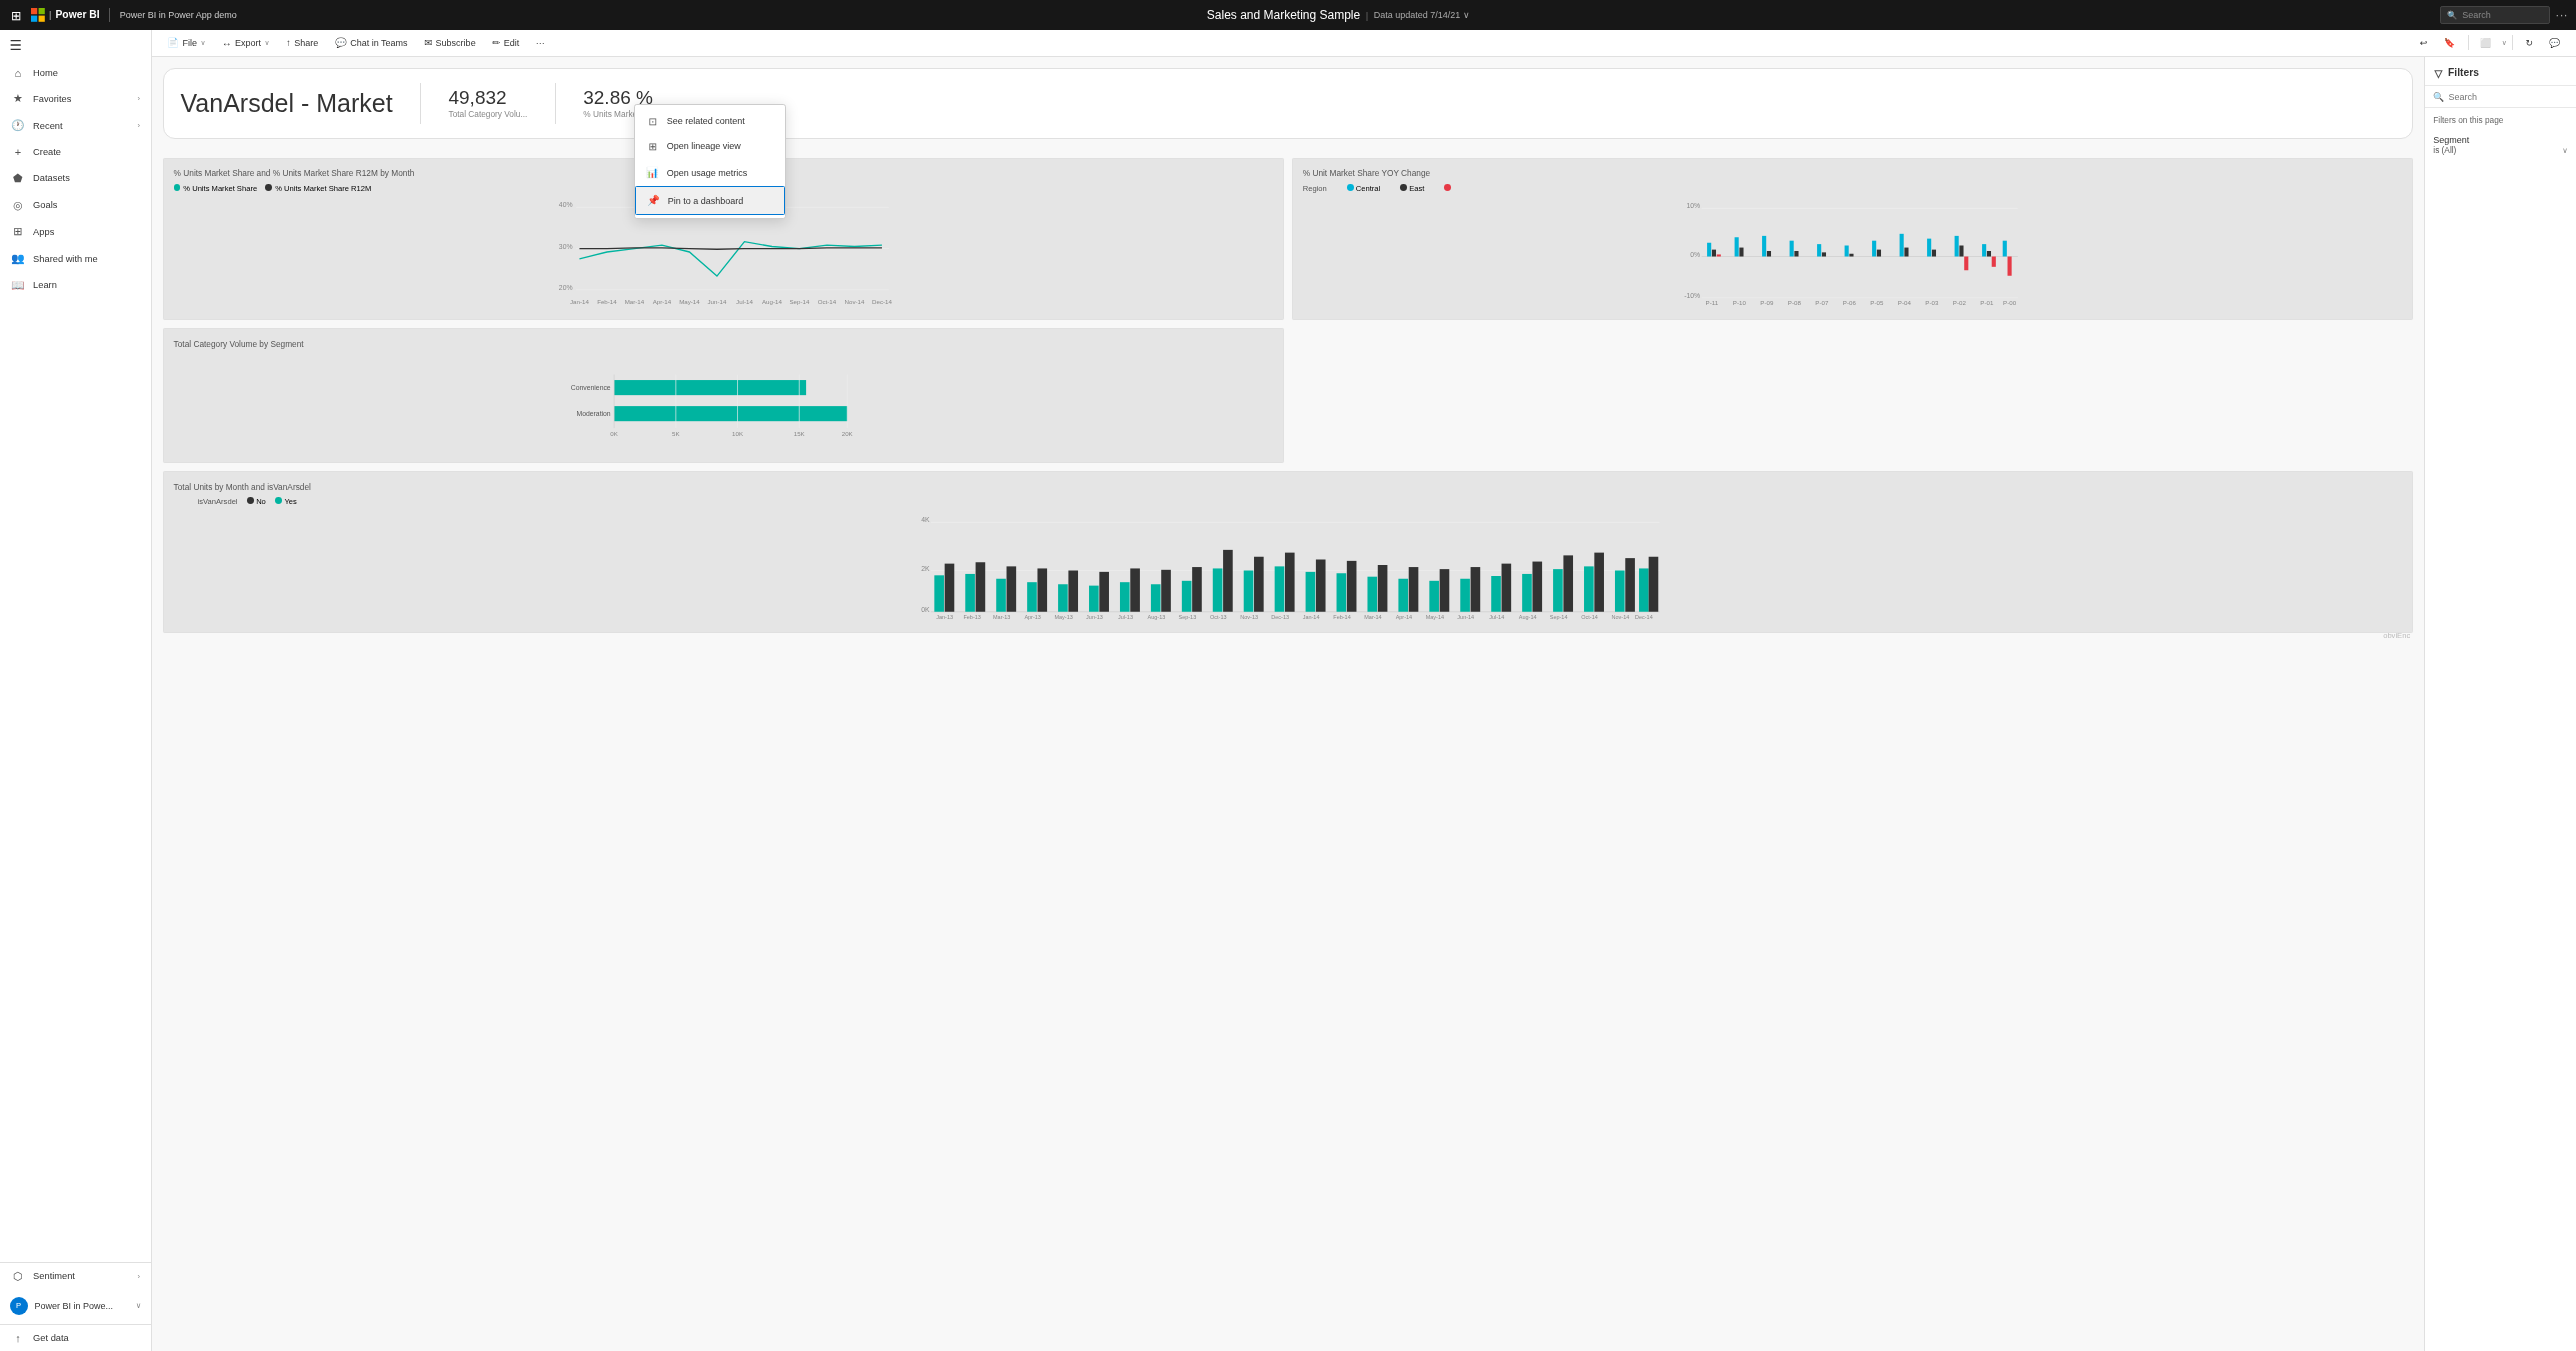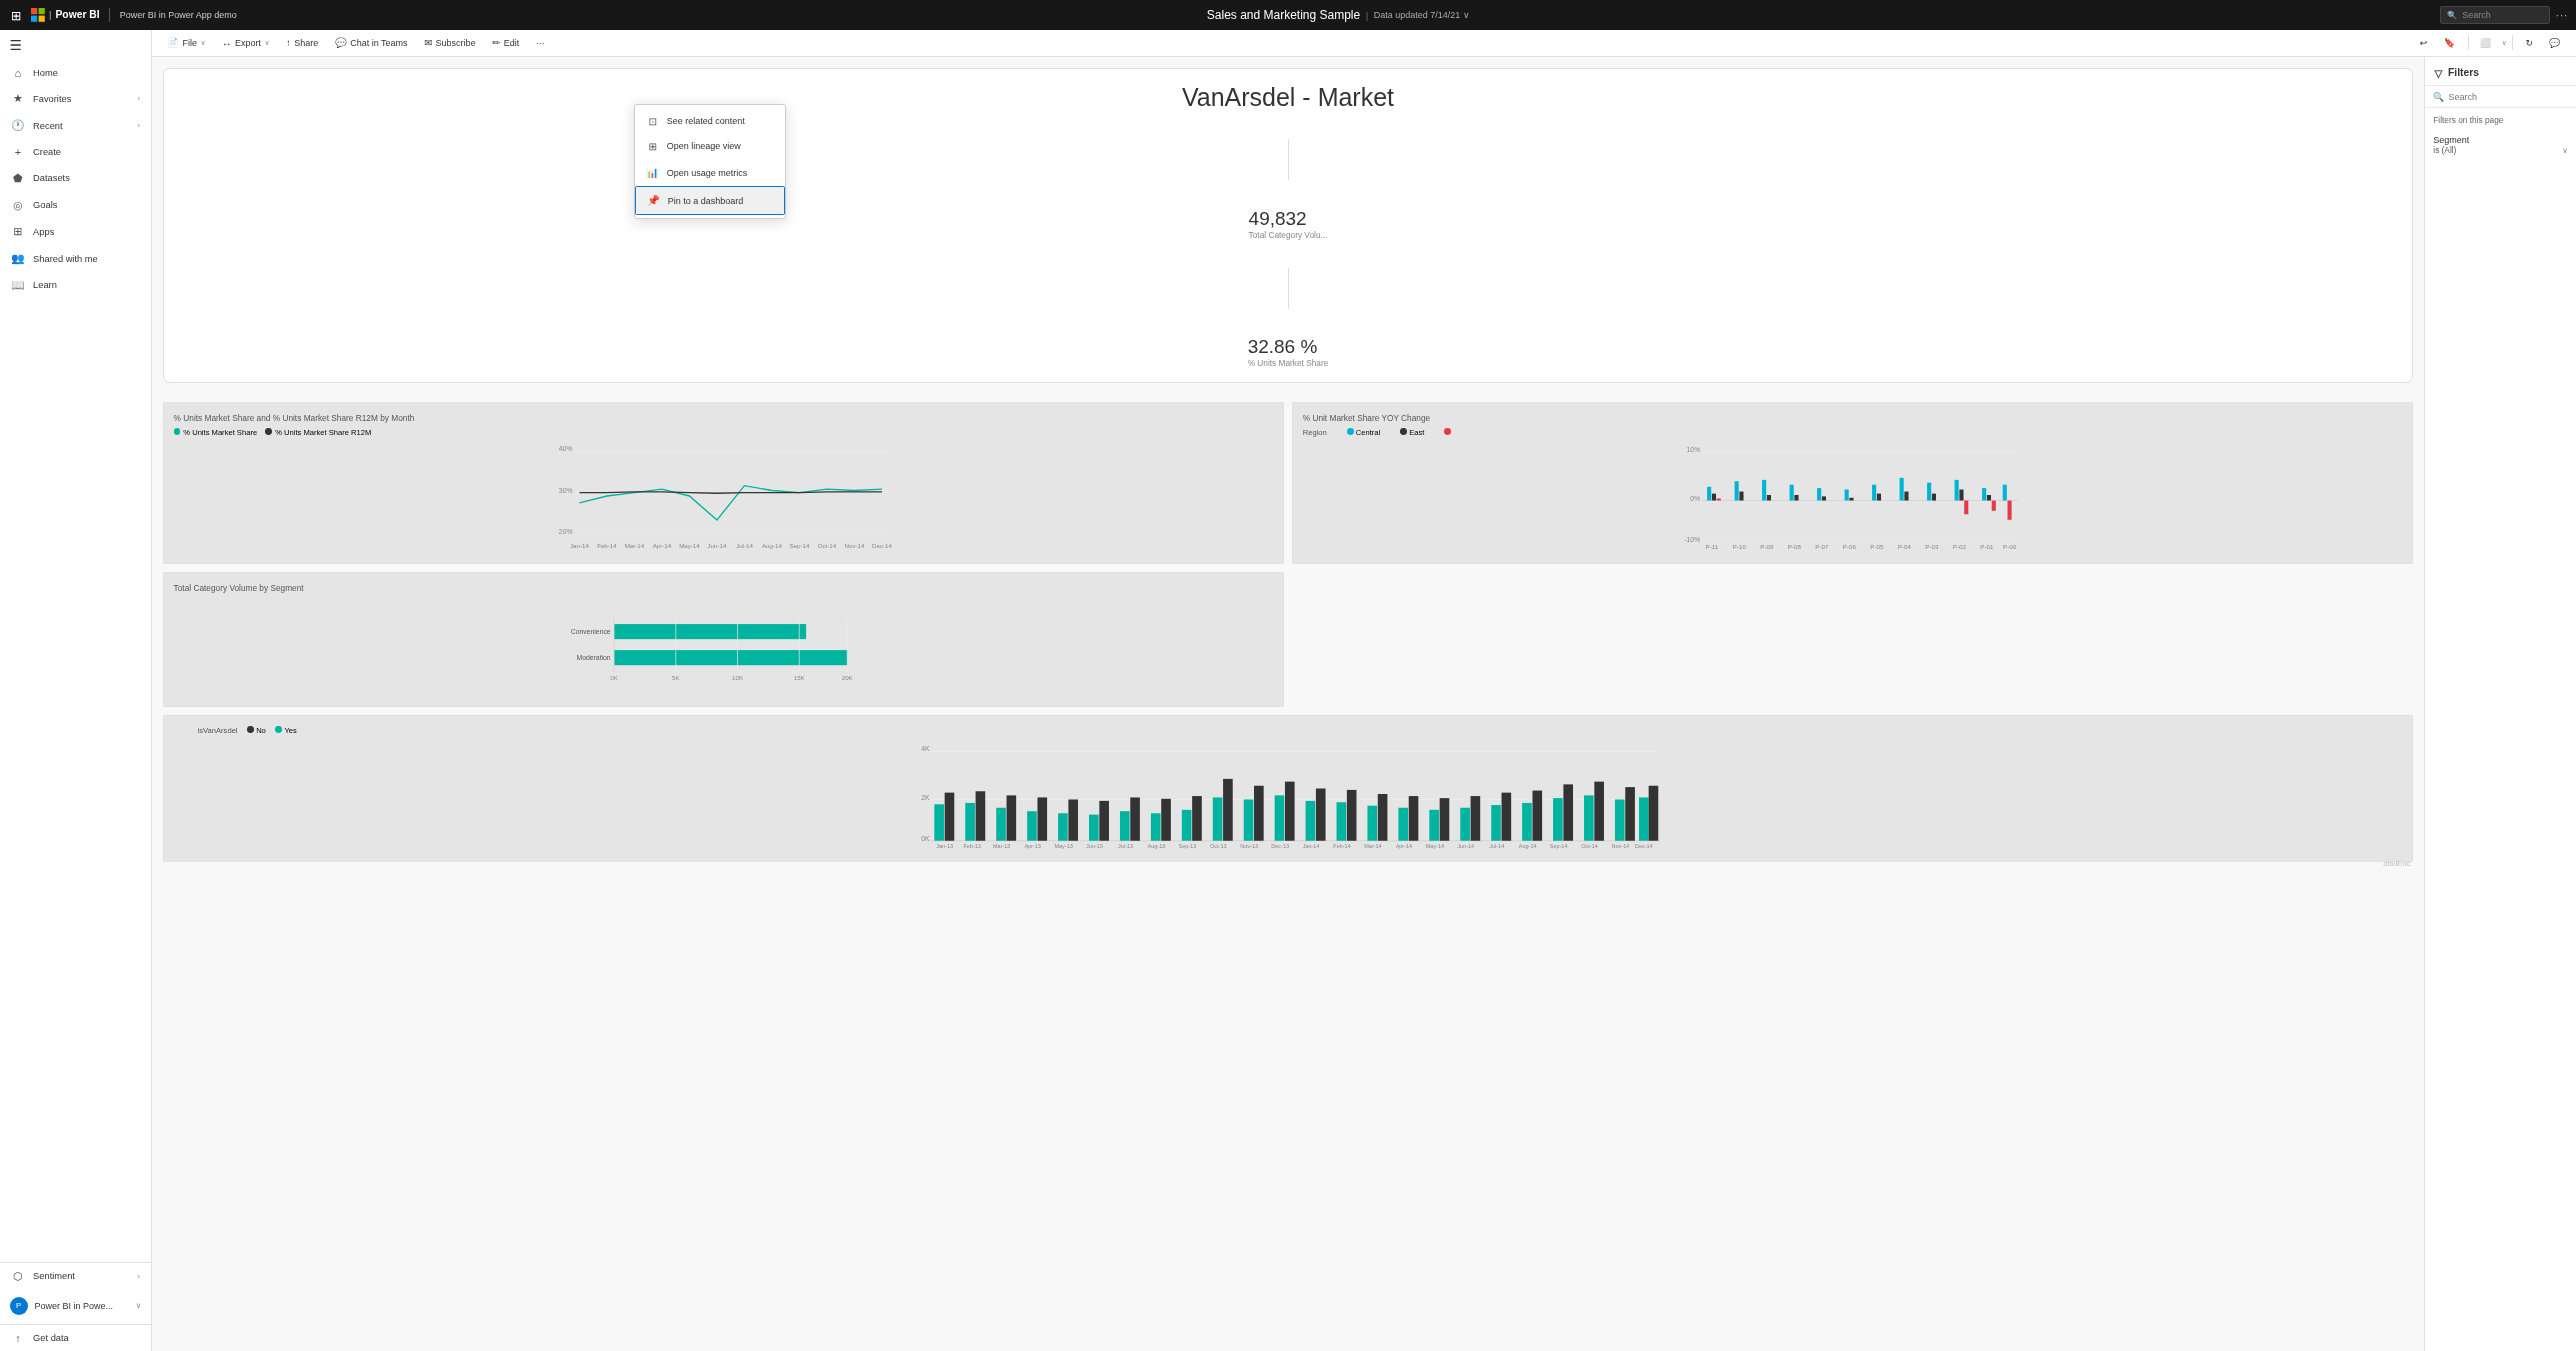--- a/index.html
+++ b/index.html
@@ -230,22 +230,21 @@
 
     
     .hero-card {
       background: #fff;
       border: 0.7px solid #e0e0e0;
       padding: 13.8px 16.5px;
       margin-bottom: 11px;
       display: flex;
       align-items: center;
       gap: 27.6px;
-      border-radius: 7px;
-      flex-direction: column;
+      border-radius: 12px;
     }
     .hero-title { font-size: 25px; font-weight: 300; color: #333; }
     .hero-metric { }
     .hero-metric .value { font-size: 19px; font-weight: 400; color: #333; }
     .hero-metric .label { font-size: 8.3px; color: #888; }
     
     
     svg text { font-family: 'Segoe UI', Arial, sans-serif; }
 
     .report-main {
@@ -546,20 +545,21 @@
                 <line x1="90" y1="30" x2="90" y2="108" stroke="#ccc" stroke-width="1"></line>
                 <line x1="180" y1="30" x2="180" y2="108" stroke="#eee" stroke-width="1"></line>
                 <line x1="270" y1="30" x2="270" y2="108" stroke="#eee" stroke-width="1"></line>
                 <line x1="360" y1="30" x2="360" y2="108" stroke="#eee" stroke-width="1"></line>
                 <line x1="430" y1="30" x2="430" y2="108" stroke="#eee" stroke-width="1"></line>
               </svg>
             </div>
           </div>
 
           <div class="viz-card" style="margin-bottom:5.5px;">
+            <div class="viz-title">Total Units by Month and isVanArsdel</div>
             <div style="display:flex;gap:9.6px;font-size:7.6px;margin-bottom:4.1px;align-items:center;padding-left:24px;">
               <span style="color:#555;">isVanArsdel</span>
               <span><span style="display:inline-block;width:6.9px;height:6.9px;border-radius:50%;background:#333;margin-right:2.1px;"></span><span>No</span></span>
               <span><span style="display:inline-block;width:6.9px;height:6.9px;border-radius:50%;background:#00b4a0;margin-right:2.1px;"></span><span>Yes</span></span>
             </div>
             <svg width="100%" height="110" viewBox="0 0 1100 160" style="font-size:14px">
 
               <text x="28" y="18" font-size="10" fill="#888" text-anchor="end">4K</text>
               <text x="28" y="88" font-size="10" fill="#888" text-anchor="end">2K</text>
               <text x="28" y="148" font-size="10" fill="#888" text-anchor="end">0K</text>

